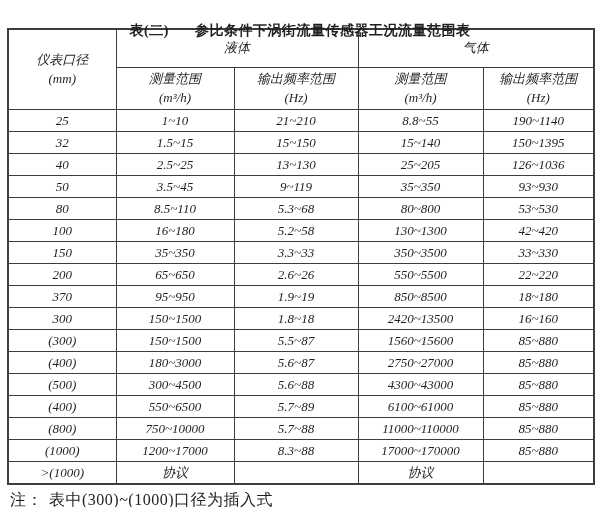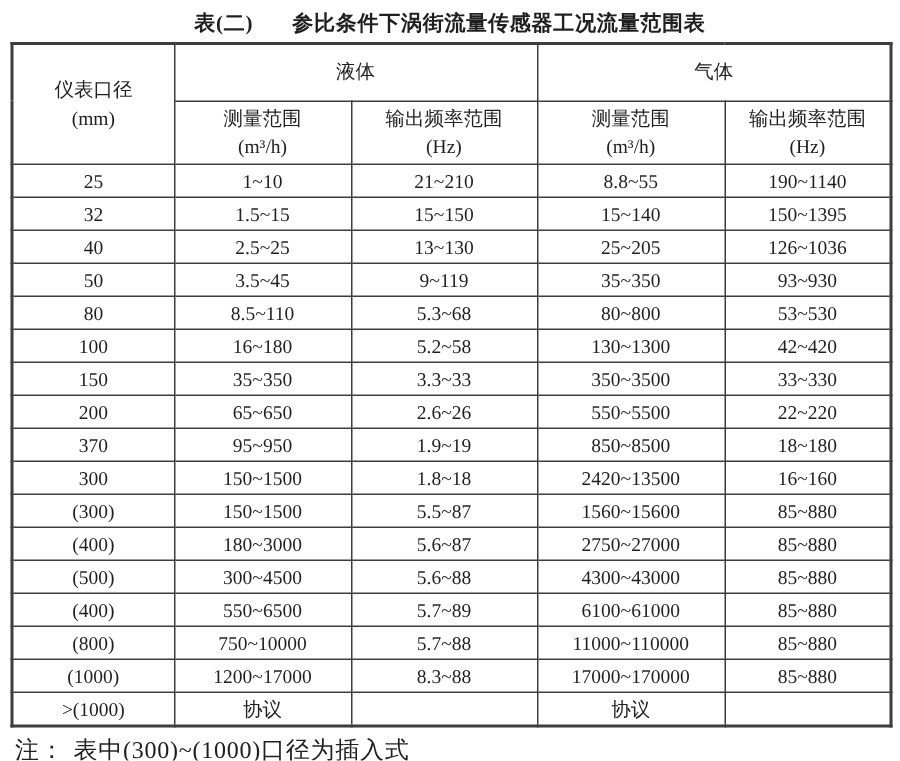--- a/index.html
+++ b/index.html
@@ -5,34 +5,35 @@
   * { margin: 0; padding: 0; box-sizing: border-box; }
   html, body {
     width: 600px; height: 507px;
     background: #ffffff;
     font-family: "Liberation Serif", "DejaVu Serif", serif;
     color: #1f1f1f;
     overflow: hidden;
   }
   .title {
     text-align: center;
-    padding-top: 7px;
+    padding-top: 22px;
     font-size: 14px;
     font-weight: 600;
     letter-spacing: 0.5px;
     height: 26px;
   }
   .title .title-prefix { margin-right: 26px; }
   table {
     border-collapse: collapse;
     table-layout: fixed;
     width: 586px;
     margin-left: 7px;
     margin-top: 2px;
     border: 2px solid #3d3d3d;
+    font-style: italic;
   }
   th, td {
     border: 1px solid #3d3d3d;
     text-align: center;
     vertical-align: middle;
     font-weight: normal;
     font-size: 13px;
     padding: 0;
     overflow: hidden;
     white-space: nowrap;

